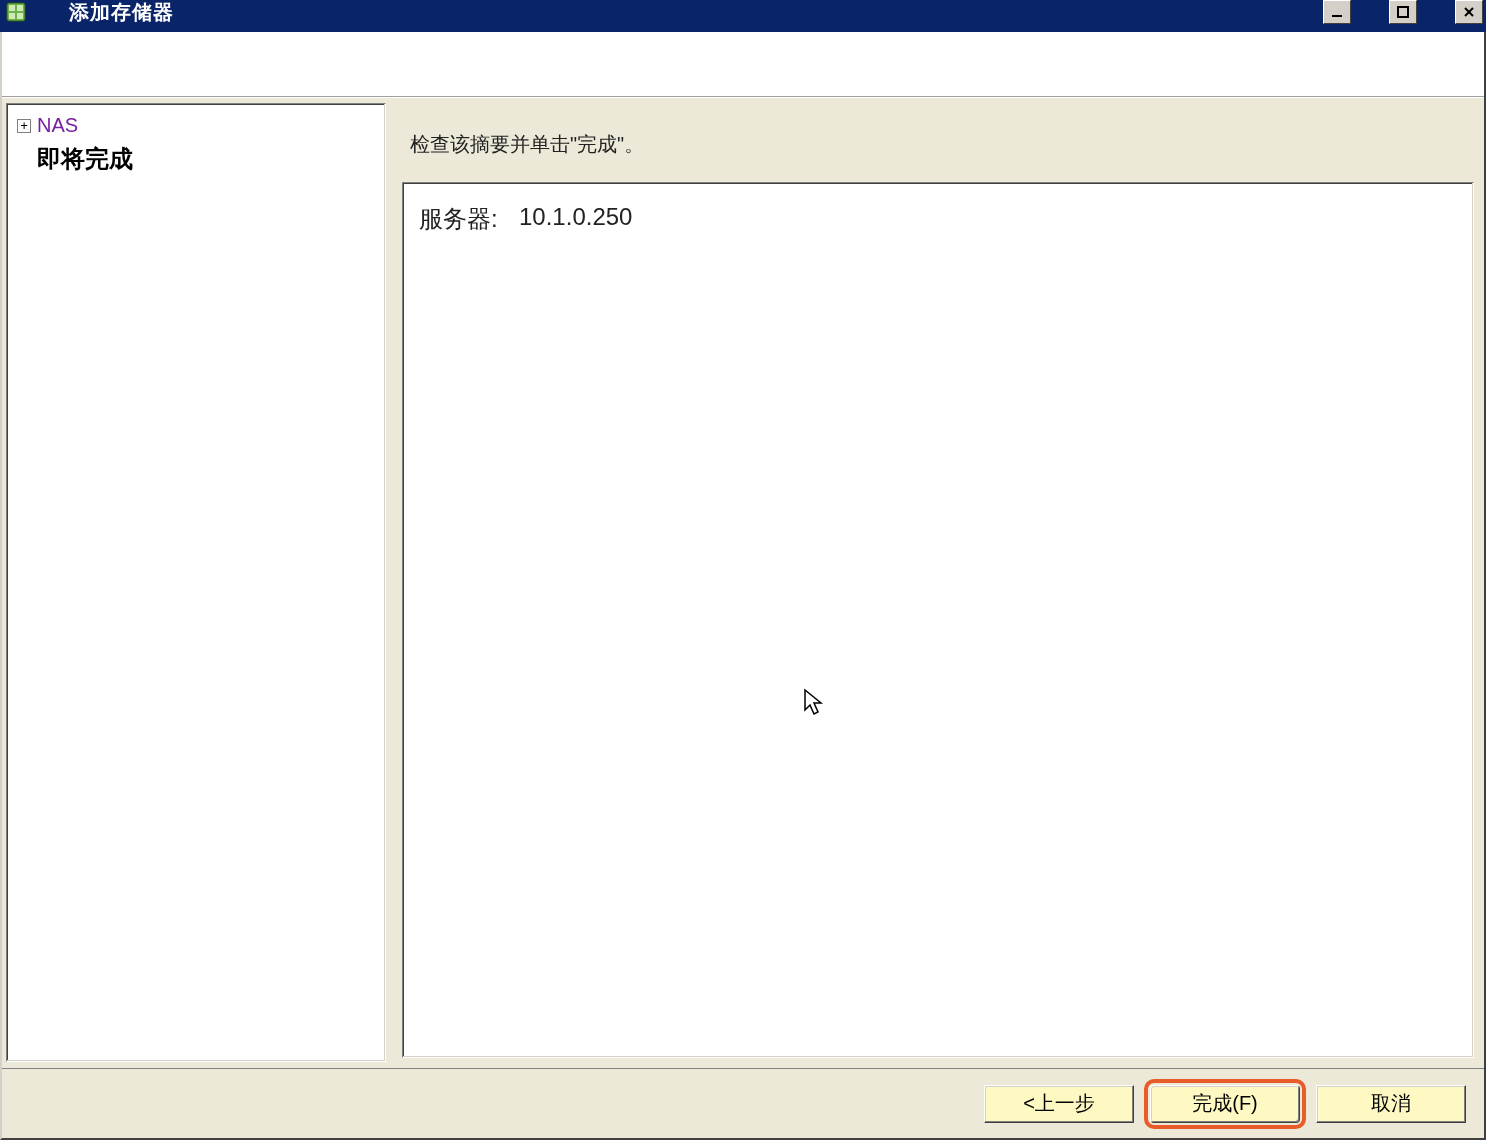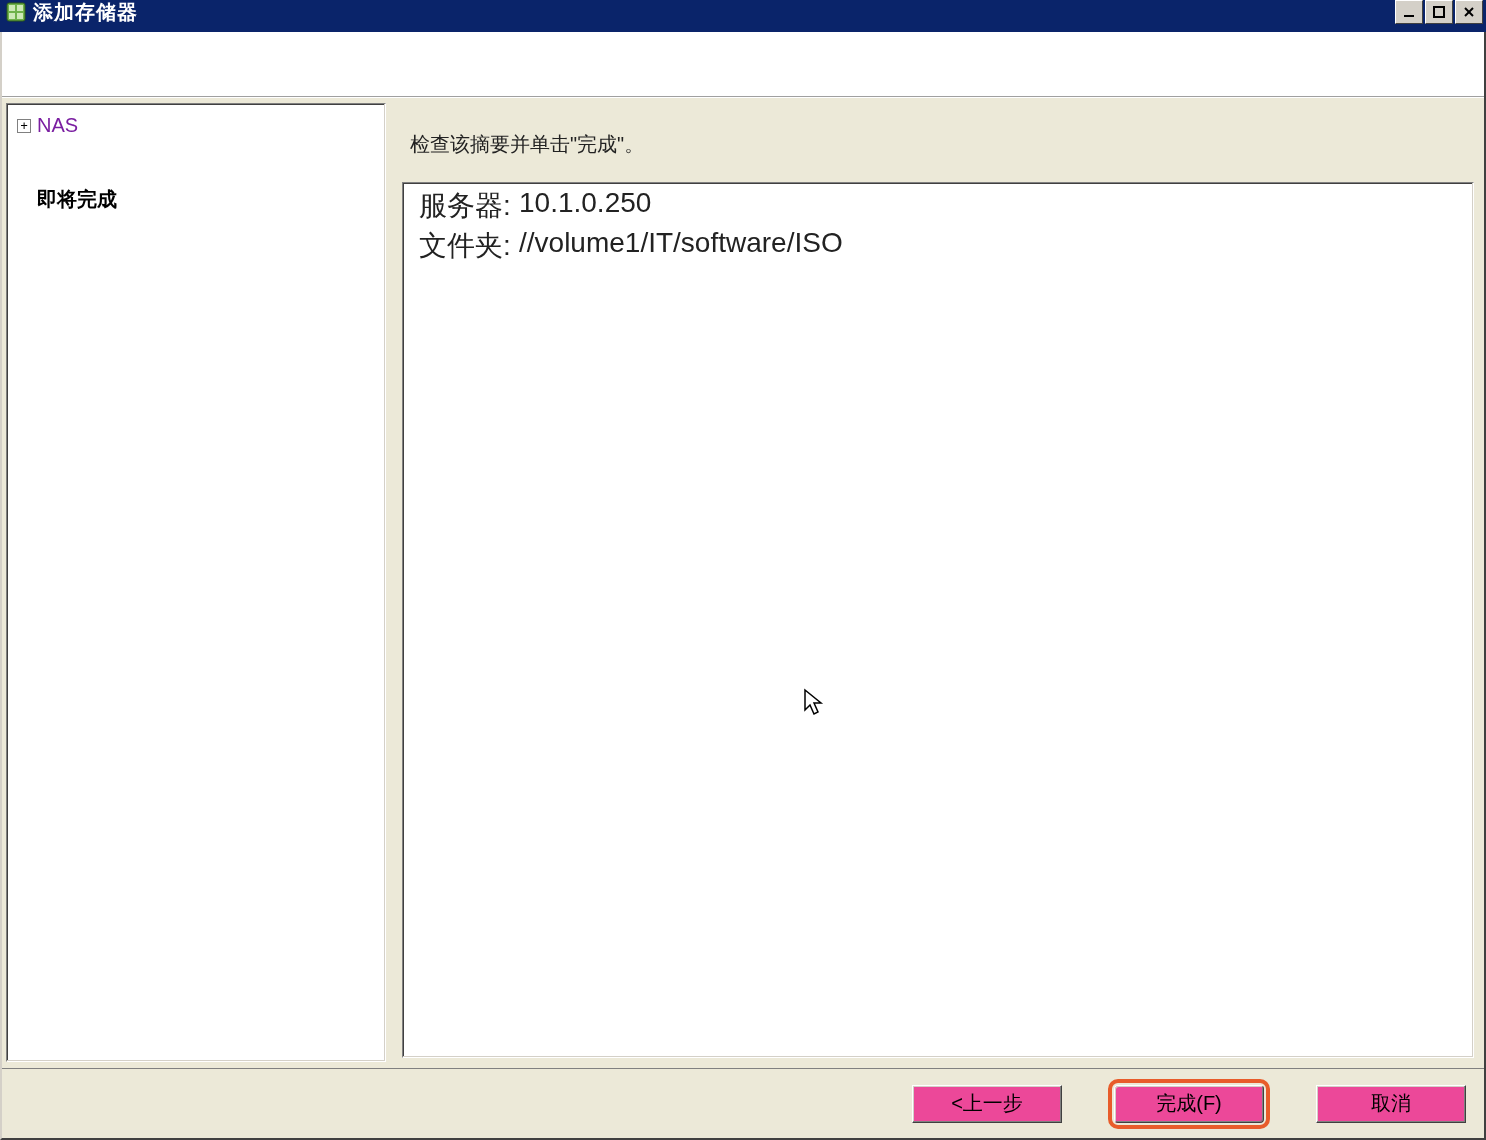--- a/index.html
+++ b/index.html
@@ -13,20 +13,21 @@
   }
   
   .titlebar {
     height: 32px;
     background: linear-gradient(to bottom, #0a246a 0%, #0a246a 100%);
     color: #fff;
     display: flex;
     align-items: center;
     padding: 0 2px 8px 4px;
     border: 1px solid #0a246a;
+    gap: 36px;
   }
   .titlebar .app-icon {
     width: 22px; height: 22px;
     margin-right: 6px;
     display: inline-flex;
     align-items: center;
     justify-content: center;
   }
   .titlebar .title-text {
     font-weight: bold;
@@ -124,22 +125,21 @@
     color:#000;
     font-family: monospace;
   }
   .tree-link {
     color: #7a1ea1;
   }
   .tree-bold {
     font-weight: bold;
     color:#000;
     padding: 4px 0 0 24px;
-    font-size: 20px;
-    margin-top: 43px;
+    font-size: 24px;
   }
 
   
   .mainpanel {
     flex: 1;
     display: flex;
     flex-direction: column;
     padding: 28px 6px 4px 10px;
     min-width: 0;
   }
@@ -150,22 +150,22 @@
     margin-left: 8px;
   }
   .summary-box {
     flex: 1;
     background: #fff;
     border-top: 1px solid #808080;
     border-left: 1px solid #808080;
     border-right: 1px solid #fff;
     border-bottom: 1px solid #fff;
     box-shadow: inset -1px -1px 0 #d4d0c8, inset 1px 1px 0 #404040;
-    padding: 2px 16px;
-    font-size: 28px;
+    padding: 18px 16px;
+    font-size: 24px;
     color:#222;
     position: relative;
     overflow: hidden;
   }
   .kv-row { display:flex; margin:2px 0;}
   .kv-label { width: 100px; white-space: pre; }
   .kv-value { }
 
   
   .cursor {
@@ -183,33 +183,32 @@
     display:flex;
     align-items:center;
     justify-content:flex-end;
     gap: 16px;
     padding: 0 18px;
     background:#ece9d8;
   }
   .btn {
     min-width: 150px;
     height: 38px;
-    background:#ec4899;
+    background:#fef9c3;
     border-top:1px solid #fff;
     border-left:1px solid #fff;
     border-right:1px solid #404040;
     border-bottom:1px solid #404040;
     box-shadow: inset -1px -1px 0 #808080, inset 1px 1px 0 #d4d0c8;
     font-size: 20px;
     display:inline-flex;
     align-items:center;
     justify-content:center;
     color:#000;
     padding: 0 28px;
-    margin-left: 36px;
   }
   .btn.highlight {
     outline: 4px solid #e85c2a;
     outline-offset: 2px;
     border-radius: 4px;
   }
 </style>
 </head>
 <body>
 
@@ -258,24 +257,20 @@
     </div>
 
     <div class="mainpanel">
       <div class="main-instruction">检查该摘要并单击"完成"。</div>
 
       <div class="summary-box">
         <div class="kv-row">
           <span class="kv-label">服务器:</span>
           <span class="kv-value">10.1.0.250</span>
         </div>
-        <div class="kv-row">
-          <span class="kv-label">文件夹:</span>
-          <span class="kv-value">//volume1/IT/software/ISO</span>
-        </div>
 
         <span class="cursor">
           <svg width="24" height="30" viewBox="0 0 24 30">
             <polygon points="2,2 2,22 7,17 11,26 15,24 11,15 18,15" fill="#fff" stroke="#000" stroke-width="1.5"></polygon>
           </svg>
         </span>
       </div>
     </div>
   </div>
 

